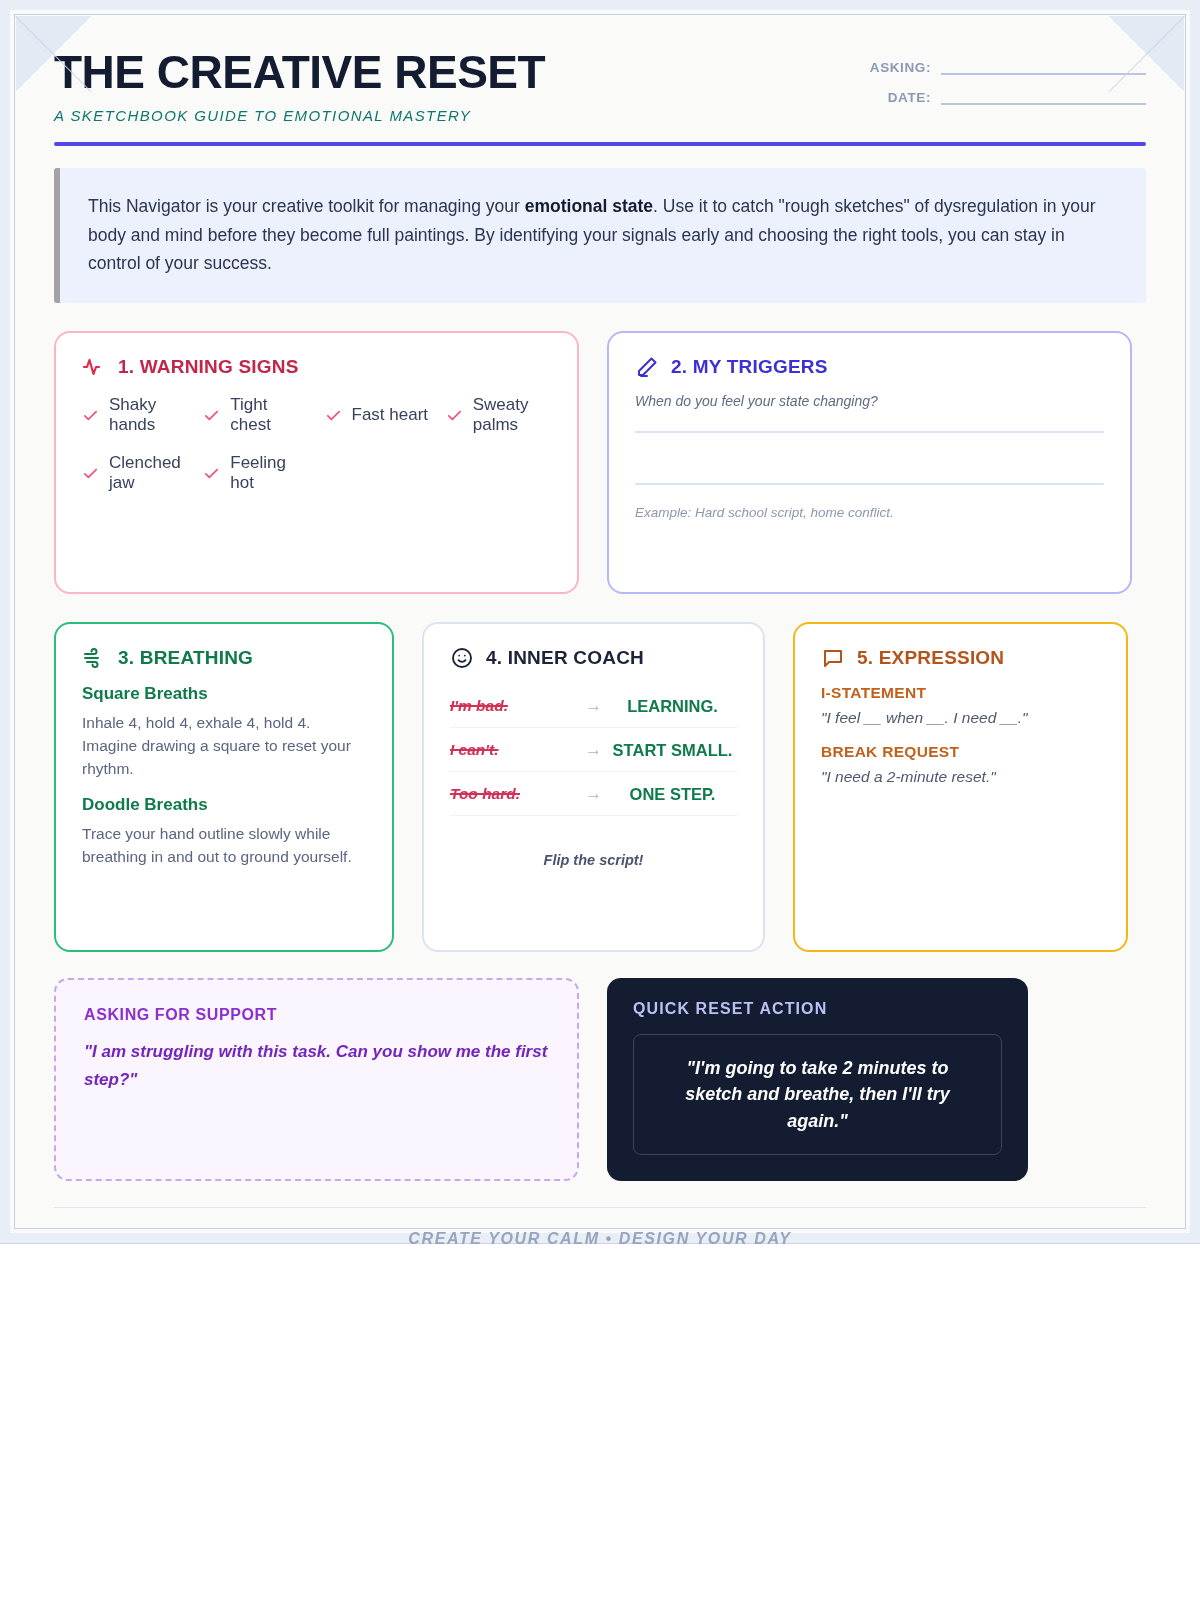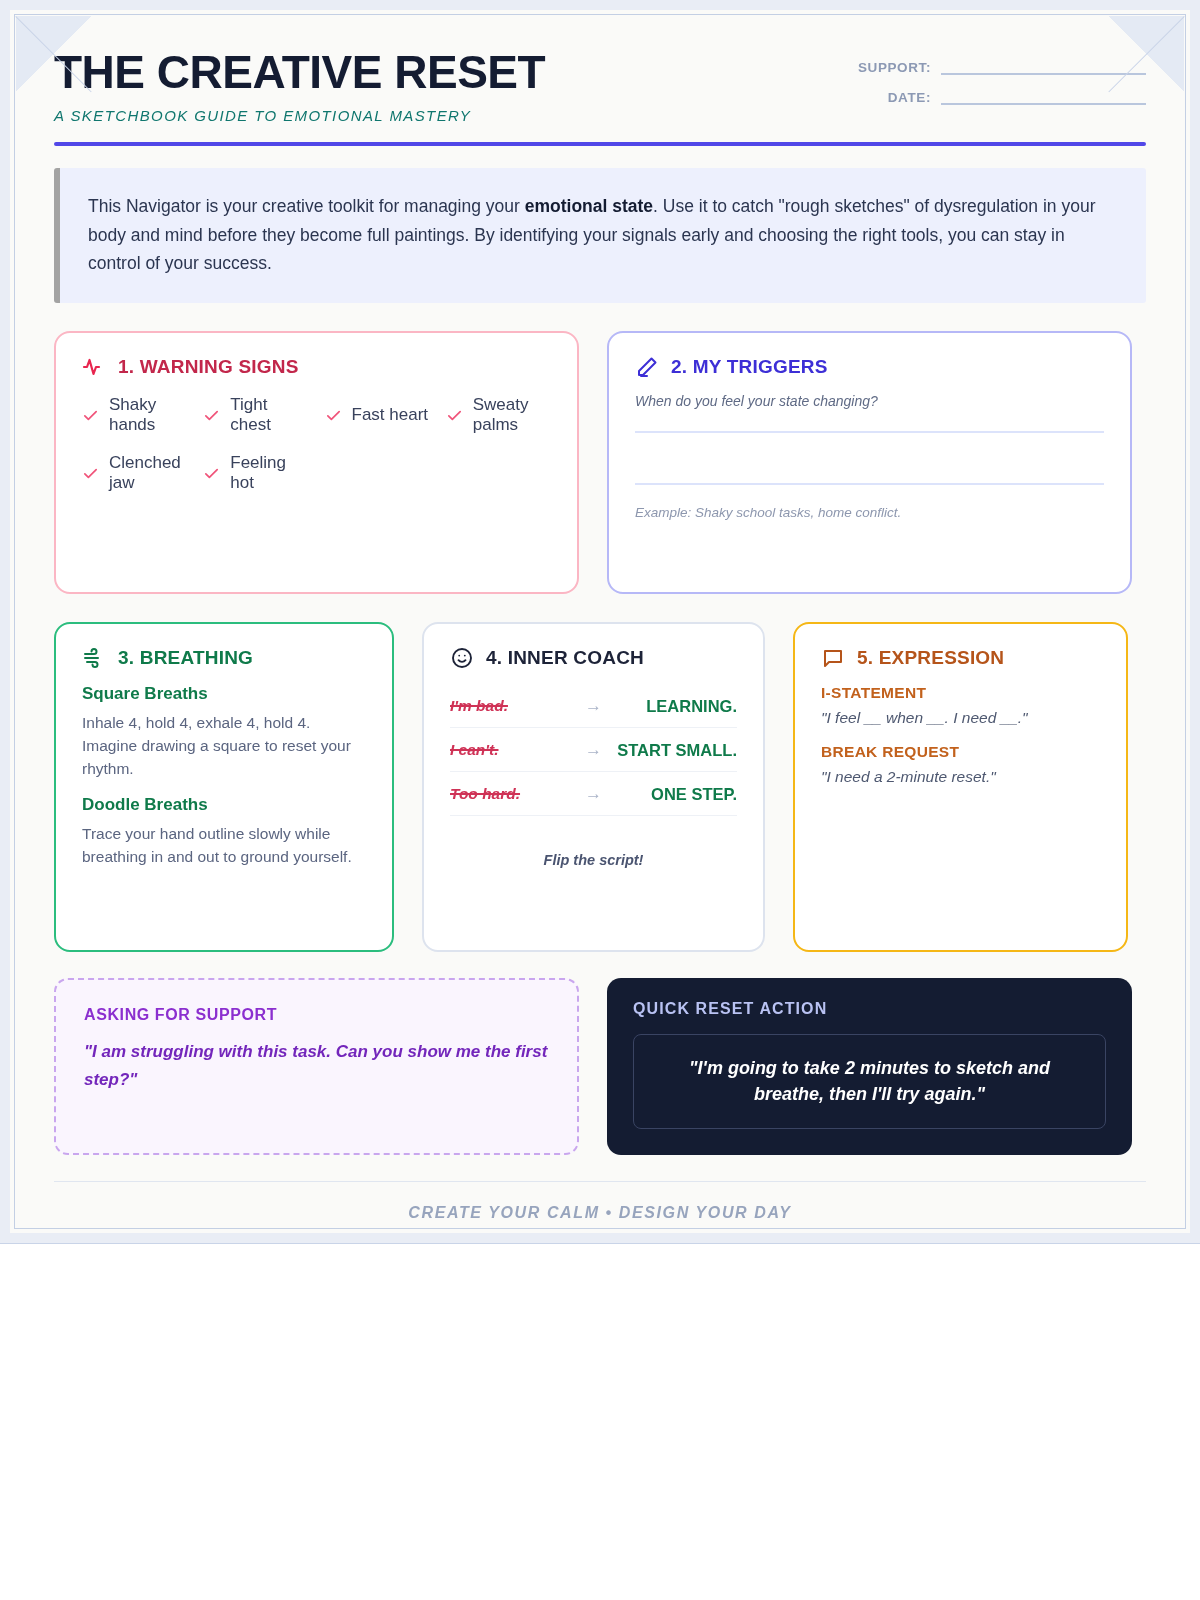--- a/index.html
+++ b/index.html
@@ -235,21 +235,21 @@
     font-weight: 600;
     color: #cf3256;
     text-decoration: line-through;
     text-decoration-thickness: 1.5px;
   }
   .flip-arrow { color: #aab4c8; font-size: 17px; padding: 0 6px; }
   .flip-good {
     font-size: 16.5px;
     font-weight: 700;
     color: #0f7a4a;
-    text-align: right;
+    text-align: center;
   }
   .flip-note {
     margin-top: 36px;
     text-align: center;
     font-size: 14.5px;
     font-style: italic;
     font-weight: 600;
     color: #4a5470;
   }
 
@@ -291,21 +291,21 @@
   }
   .support-q {
     font-size: 17px;
     font-style: italic;
     font-weight: 600;
     line-height: 1.6;
     color: #7326bb;
   }
 
   .quick {
-    width: 525px;
+    width: 421px;
     background: #141c32;
     border-radius: 14px;
     padding: 22px 26px 26px 26px;
     position: relative;
     overflow: hidden;
   }
   .quick-h {
     font-size: 16px;
     font-weight: 700;
     letter-spacing: 1.1px;
@@ -356,21 +356,21 @@
 
   <div class="inner">
 
     <div class="header">
       <div>
         <div class="title">THE CREATIVE RESET</div>
         <div class="subtitle">A SKETCHBOOK GUIDE TO EMOTIONAL MASTERY</div>
       </div>
       <div class="meta">
         <div class="meta-row">
-          <div class="meta-label">SUPPORT:</div>
+          <div class="meta-label">ASKING:</div>
           <div class="meta-line"></div>
         </div>
         <div class="meta-row">
           <div class="meta-label">DATE:</div>
           <div class="meta-line"></div>
         </div>
       </div>
     </div>
     <div class="rule"></div>
 
@@ -433,21 +433,21 @@
             <path d="M16.5 3.5l4 4L8 20H4v-4z"></path>
               <path d="M6 21h6"></path>
           </svg>
           <div class="card-title">2. MY TRIGGERS</div>
         </div>
         <div class="prompt">When do you feel your state changing?</div>
         <div class="wlines">
           <div class="wline"></div>
           <div class="wline"></div>
         </div>
-        <div class="example">Example: Shaky school tasks, home conflict.</div>
+        <div class="example">Example: Hard school script, home conflict.</div>
       </div>
 
     </div>
 
     <div class="row">
 
       <div class="card c-breath">
         <div class="card-head">
           <svg class="ico" width="24" height="24" viewBox="0 0 24 24" fill="none" stroke="#0f7a4a" stroke-width="2" stroke-linecap="round" stroke-linejoin="round">
             <path d="M3 8h9a2.5 2.5 0 1 0-2.5-2.5"></path>

